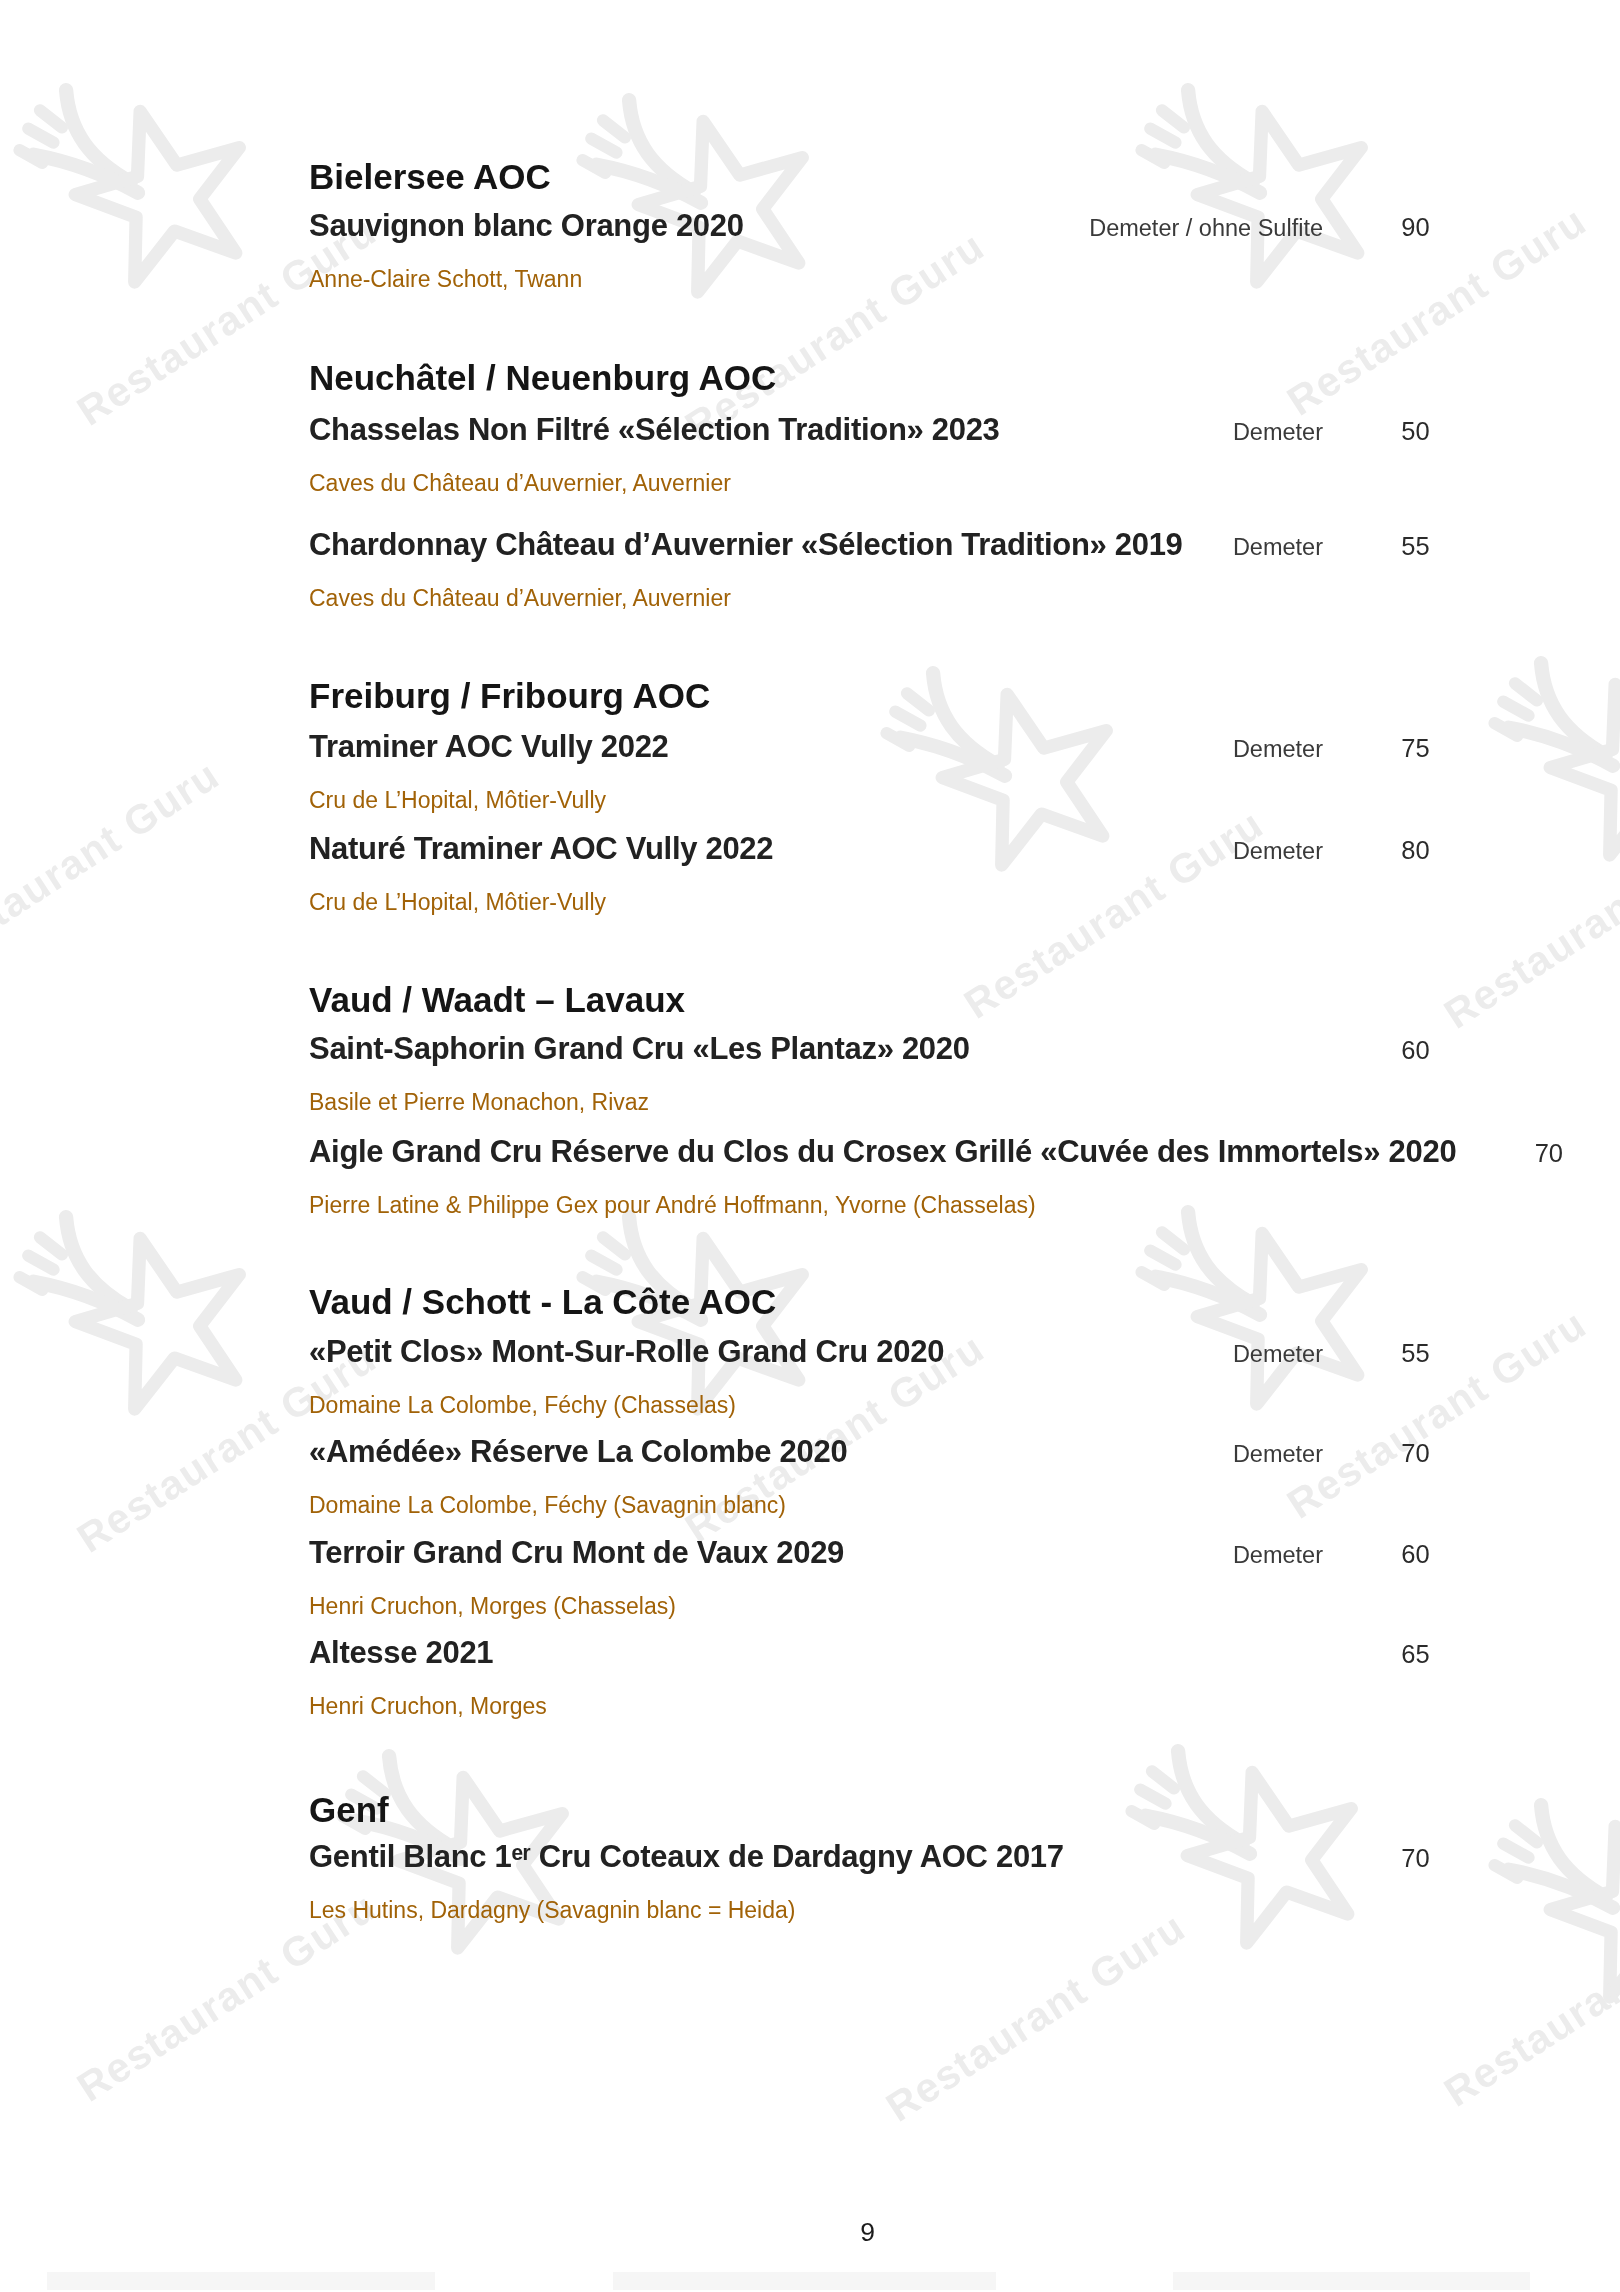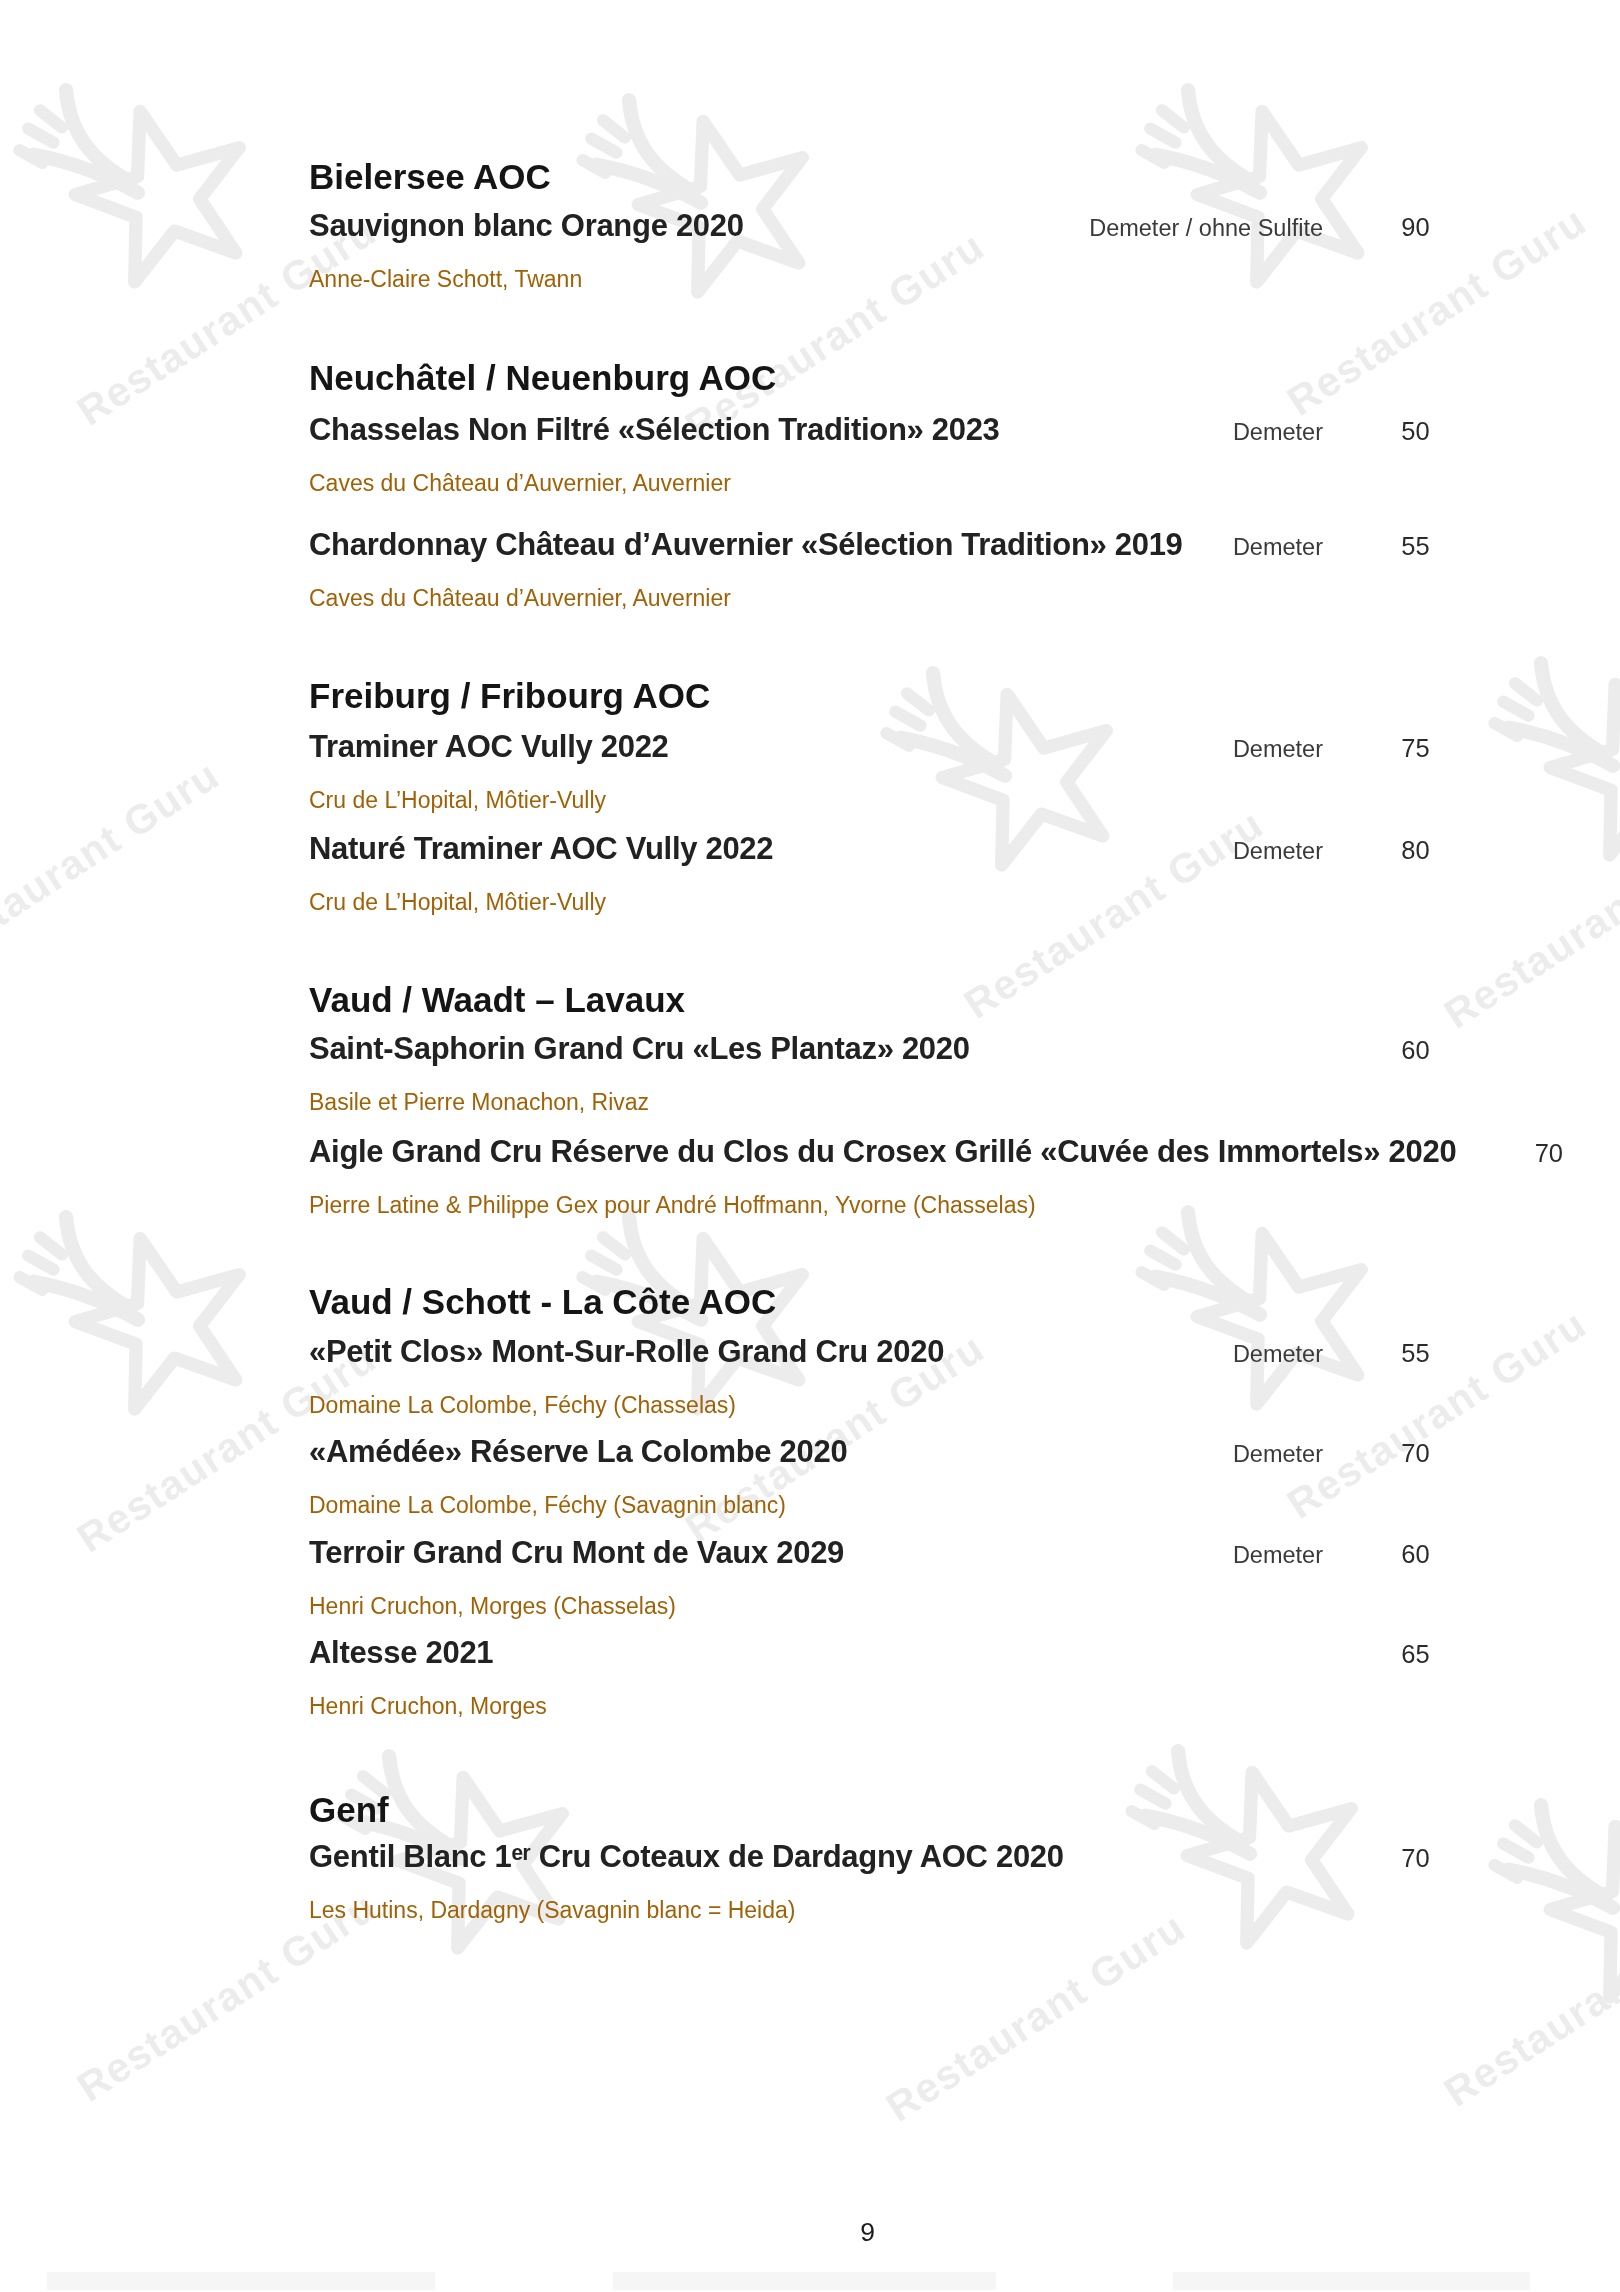--- a/index.html
+++ b/index.html
@@ -232,21 +232,21 @@
         <span class="wine-spacer"></span>
         <span class="wine-cert"></span>
         <span class="wine-price">65</span>
       </div>
       <div class="wine-producer">Henri Cruchon, Morges</div>
     </div>
 
     <div class="section-title" style="top:1788px">Genf</div>
     <div class="wine-item" style="top:1837px">
       <div class="wine-row">
-        <span class="wine-name">Gentil Blanc 1ᵉʳ Cru Coteaux de Dardagny AOC 2020</span>
+        <span class="wine-name">Gentil Blanc 1ᵉʳ Cru Coteaux de Dardagny AOC 2017</span>
         <span class="wine-spacer"></span>
         <span class="wine-cert"></span>
         <span class="wine-price">70</span>
       </div>
       <div class="wine-producer">Les Hutins, Dardagny (Savagnin blanc = Heida)</div>
     </div>
 
     <div class="page-number">9</div>
 
     <div class="bottom-strip strip-a"></div>

